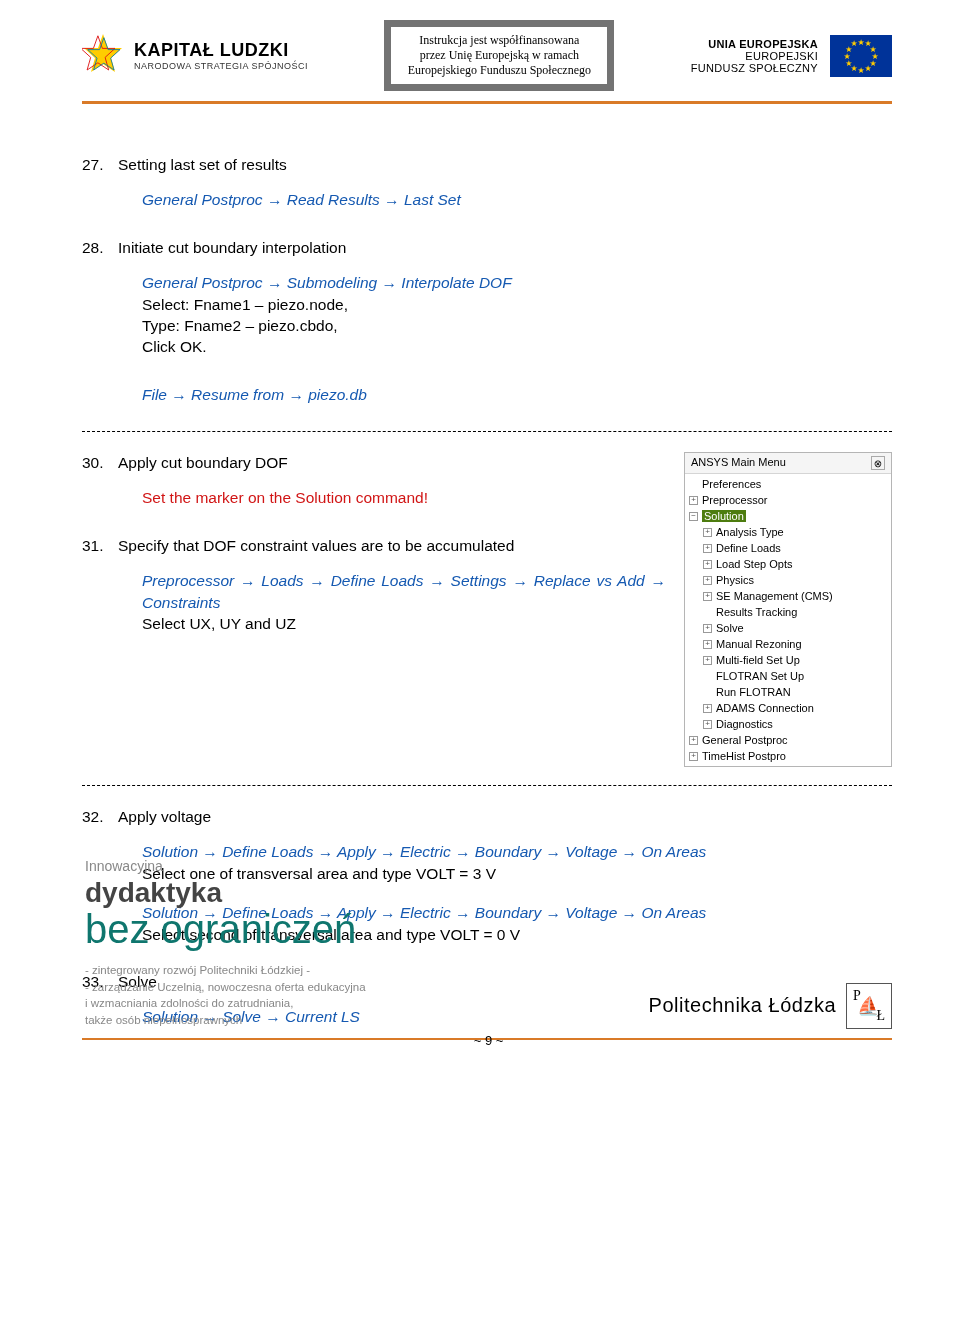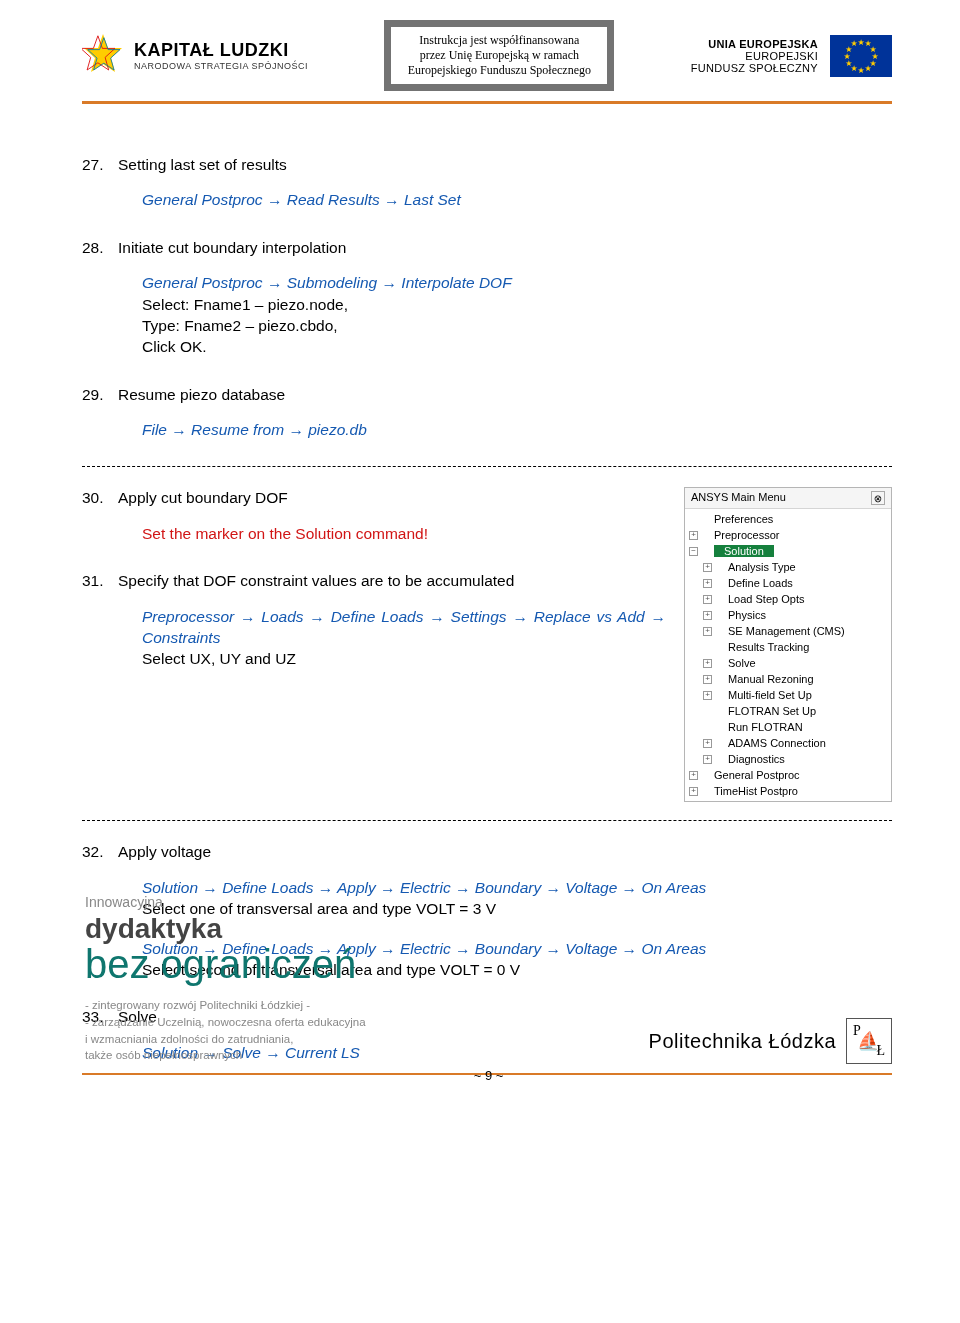--- a/index.html
+++ b/index.html
@@ -90,23 +90,23 @@
     padding: 0 4px; height: 16px; white-space: nowrap;
   }
   .menu-panel .row.l1 { padding-left: 4px; }
   .menu-panel .row.l2 { padding-left: 18px; }
   .menu-panel .row .pm {
     width: 9px; height: 9px; border: 1px solid #999;
     display: flex; align-items: center; justify-content: center;
     font-size: 8px; line-height: 1; color: #555;
   }
   .menu-panel .row.sel span.label {
-    background: #15803d; color: #fff; padding: 0 10px;
-  }
-  .menu-panel .label { color: #000; margin-left: 12px; }
+    background: #4d7c0f; color: #fff; padding: 0 2px;
+  }
+  .menu-panel .label { color: #000; }
   .menu-panel .plain .pm { visibility: hidden; }
   
   .rule-orange2 { height: 2px; background: #d97a28; width: 100%; margin-top: 10px; }
   .footer {
     position: absolute;
     left: 85px; right: 68px;
     bottom: 22px;
   }
   .footer .d1 { color: #888; font-size: 14px; margin-bottom: 6px; }
   .footer .d2 { font-size: 28px; font-weight: 700; color: #444; line-height: .95; }
@@ -190,24 +190,20 @@
       </div>
       <div class="indent">
         <div class="blue-i">General Postproc → Submodeling → Interpolate DOF</div>
         <div>Select: Fname1 – piezo.node,</div>
         <div>Type: Fname2 – piezo.cbdo,</div>
         <div>Click OK.</div>
       </div>
     </div>
 
     <div class="item">
-      <div class="num-row">
-        <span class="num">29.</span>
-        <span>Resume piezo database</span>
-      </div>
       <div class="indent blue-i">File → Resume from → piezo.db</div>
     </div>
 
     <hr class="hr-dash">
 
     <div class="two-col">
       <div class="left">
         <div class="item">
           <div class="num-row">
             <span class="num">30.</span>

